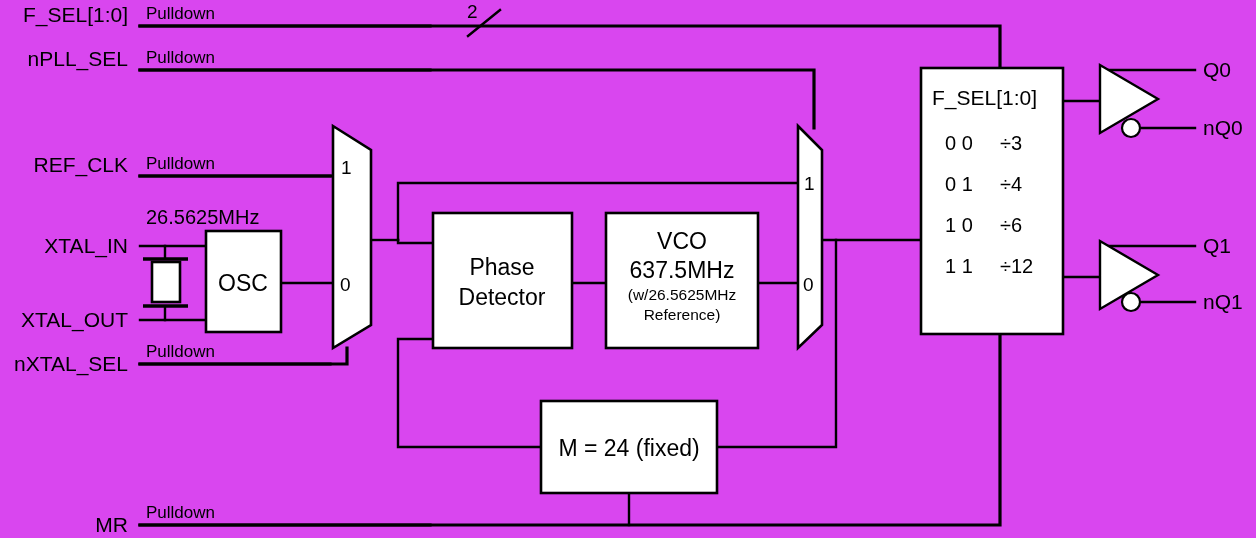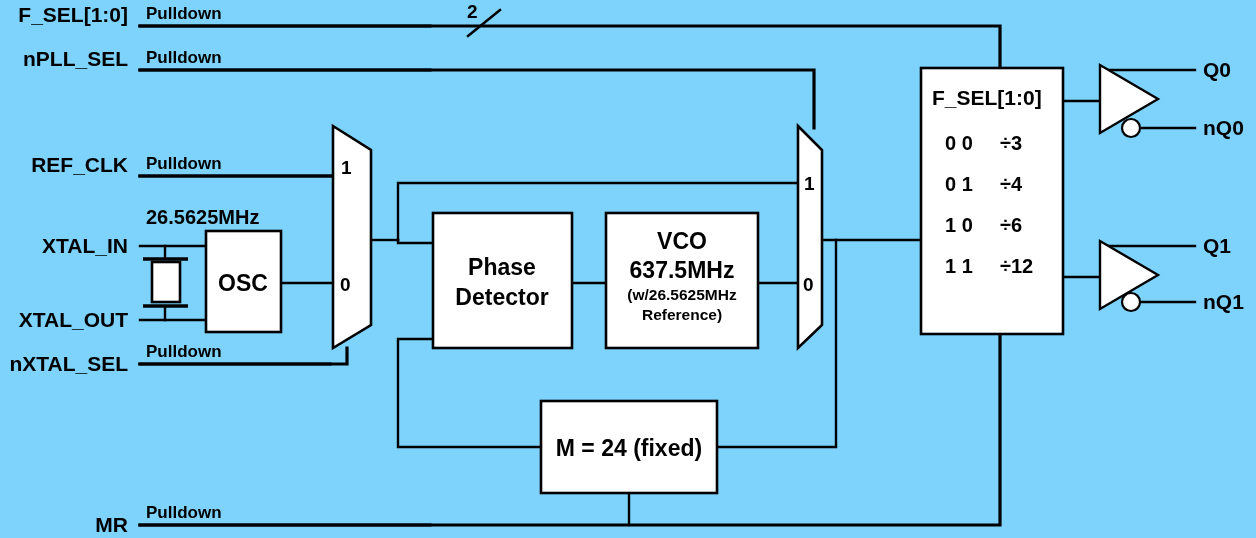--- a/index.html
+++ b/index.html
@@ -4,24 +4,23 @@
 <style>
   html, body {
     margin: 0;
     padding: 0;
     background: #ffffff;
   }
   #diagram-root {
     position: relative;
     width: 1256px;
     height: 538px;
-    background: #7dd3fc;
+    background: #d946ef;
     font-family: "Liberation Sans", sans-serif;
     overflow: hidden;
-    font-weight: bold;
   }
   svg#schematic {
     position: absolute;
     left: 0;
     top: 0;
     width: 1256px;
     height: 538px;
   }
   .wire {
     stroke: #000000;

